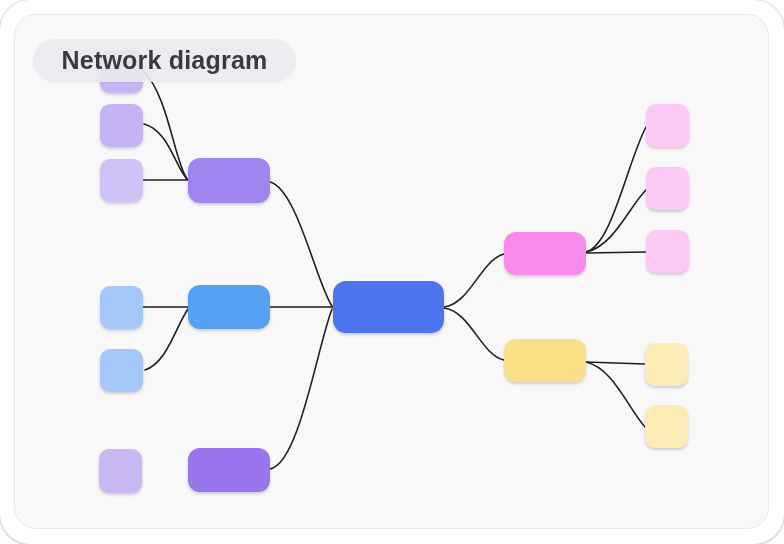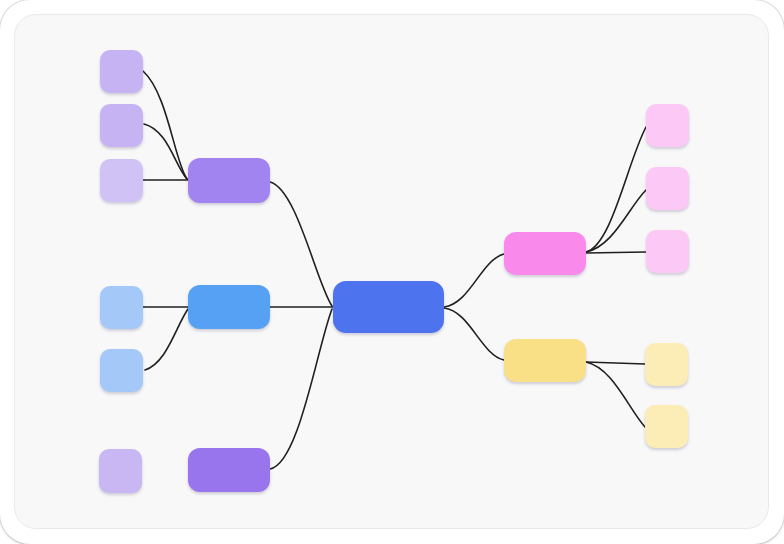--- a/index.html
+++ b/index.html
@@ -102,13 +102,16 @@
       <div class="node" style="left: 333px; top: 281px; width: 111px; height: 52px; border-radius: 13px; background: rgb(78, 115, 238);"></div>
       <div class="node" style="left: 504px; top: 232px; width: 82px; height: 43px; border-radius: 12px; background: rgb(249, 138, 236);"></div>
       <div class="node" style="left: 504px; top: 339px; width: 82px; height: 43px; border-radius: 12px; background: rgb(249, 224, 135);"></div>
       <div class="node" style="left: 646px; top: 104px; width: 43px; height: 43px; border-radius: 10px; background: rgb(252, 200, 246);"></div>
       <div class="node" style="left: 646px; top: 167px; width: 43px; height: 43px; border-radius: 10px; background: rgb(252, 200, 246);"></div>
       <div class="node" style="left: 646px; top: 230px; width: 43px; height: 43px; border-radius: 10px; background: rgb(252, 200, 246);"></div>
       <div class="node" style="left: 645px; top: 343px; width: 43px; height: 43px; border-radius: 10px; background: rgb(251, 237, 181);"></div>
       <div class="node" style="left: 645px; top: 405px; width: 43px; height: 43px; border-radius: 10px; background: rgb(251, 237, 181);"></div>
     </div>
 
+  <div class="badge">
+    <span>Network diagram</span>
+  </div>
 </div>
 
 </body></html>

